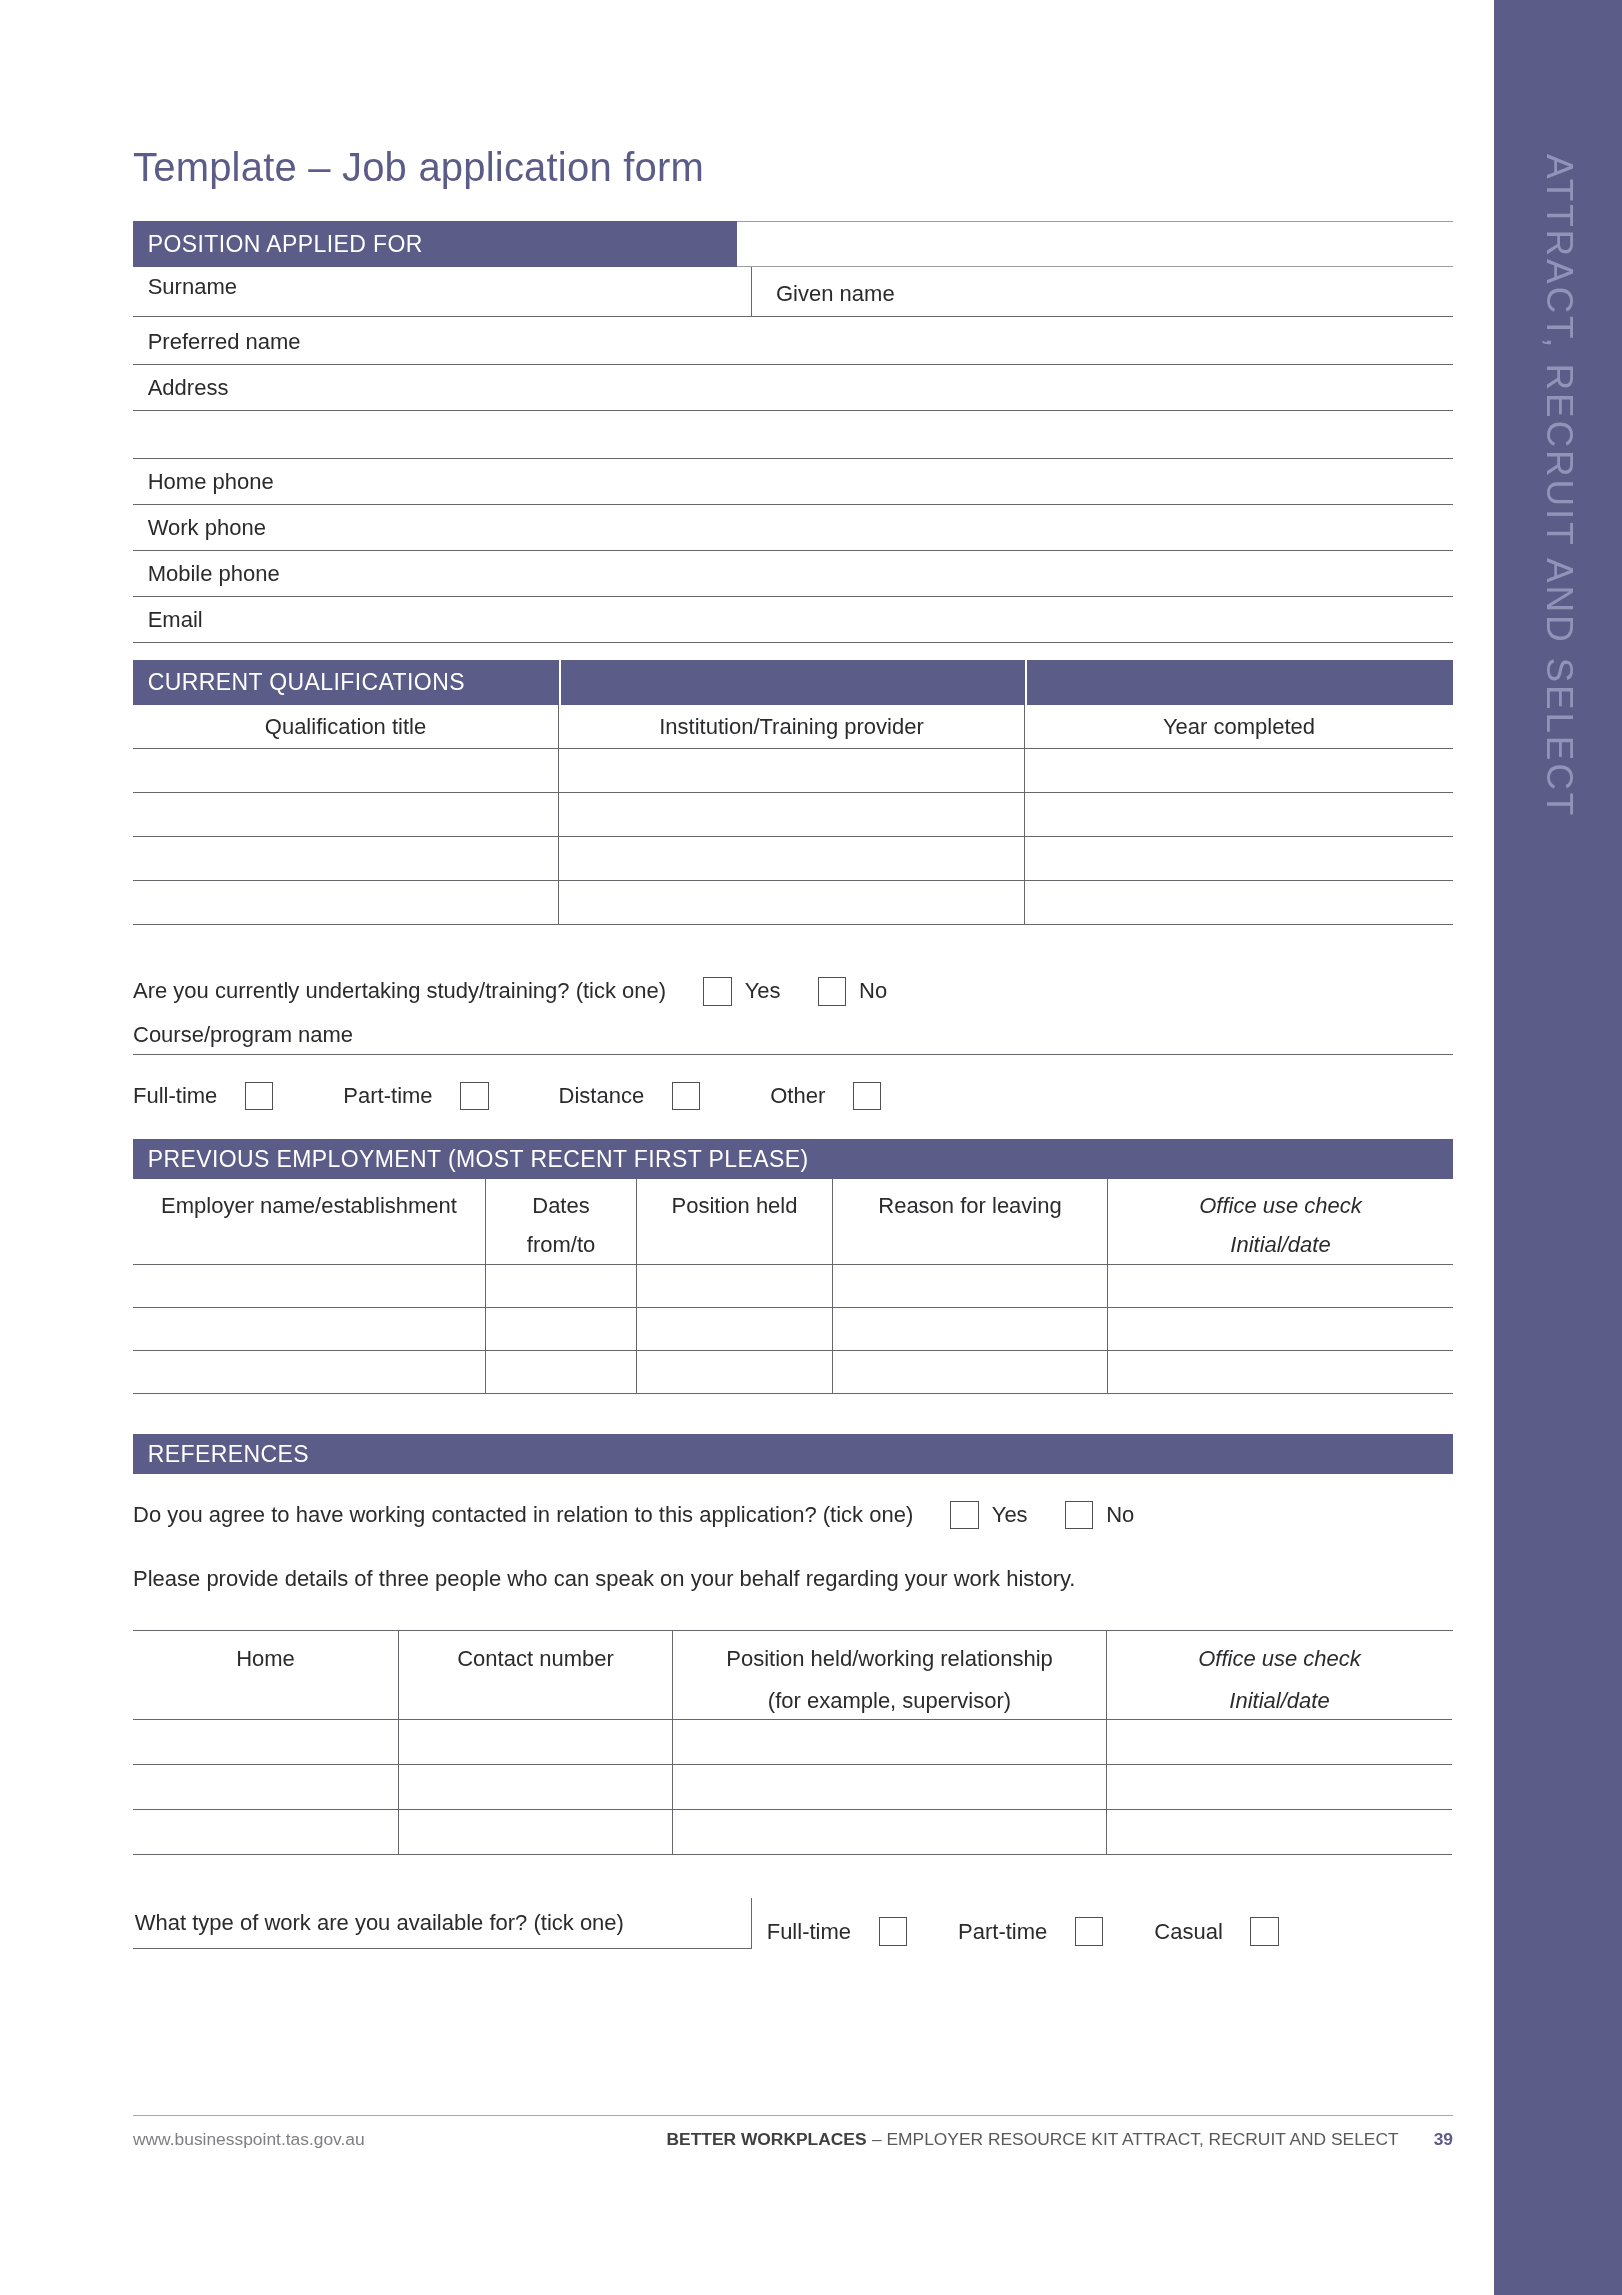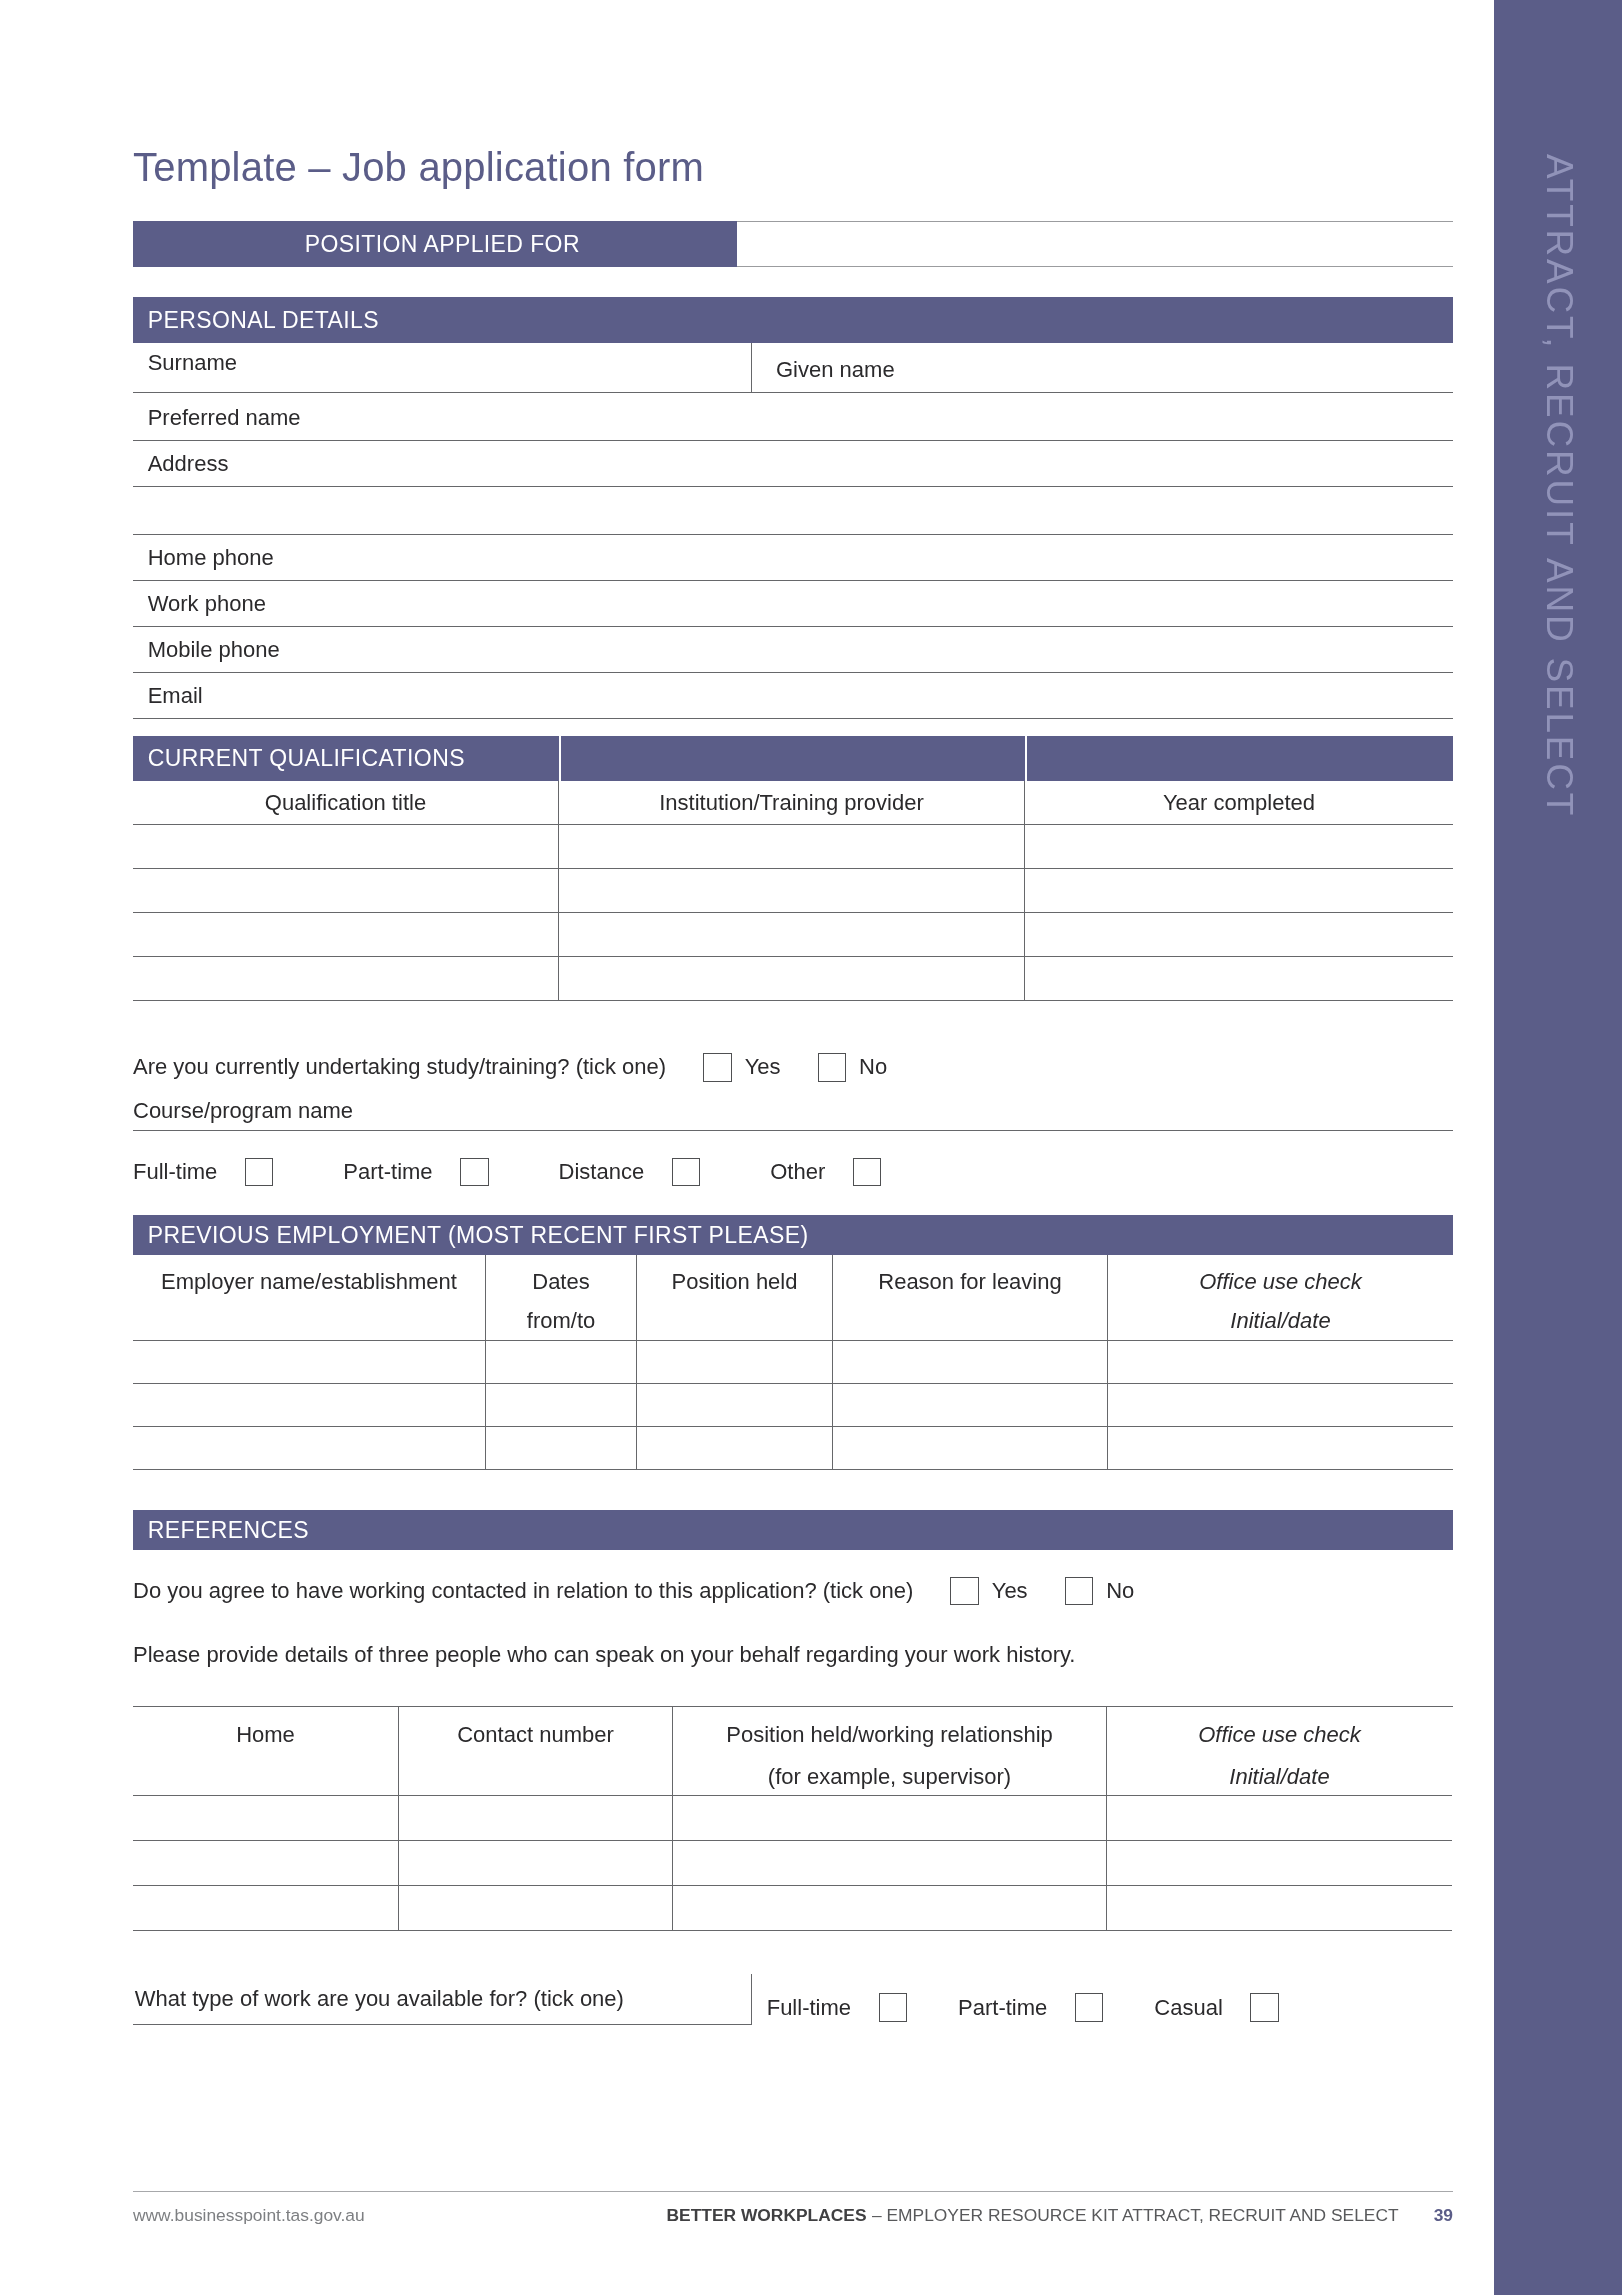--- a/index.html
+++ b/index.html
@@ -16,21 +16,21 @@
 
   
   .sideband{position:absolute;top:0;right:0;width:129px;height:2296px;background:var(--purple);display:flex;justify-content:center;}
   .vtext{writing-mode:vertical-rl;font-size:37px;letter-spacing:2.8px;color:var(--side-text);margin-top:154px;white-space:nowrap;}
 
   .content{position:absolute;left:133px;top:0;width:1320px;}
 
   .title{margin-top:145px;font-size:40px;font-weight:500;color:var(--purple);letter-spacing:0.2px;}
 
   .bar{background:var(--purple);color:#fff;font-size:23px;letter-spacing:0.4px;height:46px;line-height:46px;padding-left:14.7px;}
-  .pos-row{margin-top:31px;display:flex;height:46px;text-align:center;}
+  .pos-row{margin-top:31px;display:flex;height:46px;}
   .pos-bar{width:604px;flex:none;}
   .pos-field{flex:1;border-top:0.9px solid var(--light-line);border-bottom:0.9px solid var(--light-line);}
   .personal-bar{margin-top:30px;}
 
   
   .frow{display:flex;align-items:flex-end;border-bottom:0.9px solid var(--line);height:46px;}
   .frow .lbl{font-size:22px;margin:0 0 9.2px 14.7px;white-space:nowrap;}
   .frow .fill{flex:1;align-self:stretch;}
   .r54{height:50px;} .r52{height:48px;}
   .split{padding:0;}
@@ -104,21 +104,20 @@
 
   <div class="content">
 
     <h1 class="title">Template – Job application form</h1>
 
     <div class="pos-row">
       <div class="bar pos-bar">POSITION APPLIED FOR</div>
       <div class="pos-field"></div>
     </div>
 
-    <div class="bar personal-bar">PERSONAL DETAILS</div>
 
     <div class="frow split r54">
       <div class="half">
         <span class="lbl">Surname</span>
         <div class="fill"></div>
       </div>
       <div class="half2">
         <span class="lbl">Given name</span>
         <div class="fill"></div>
       </div>

